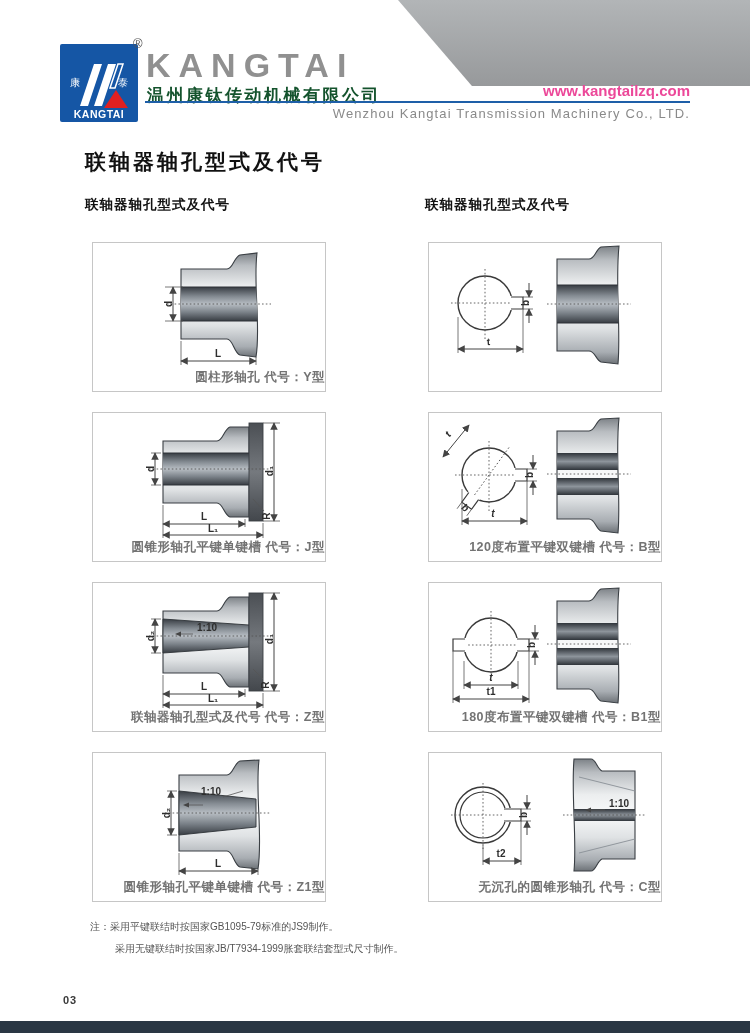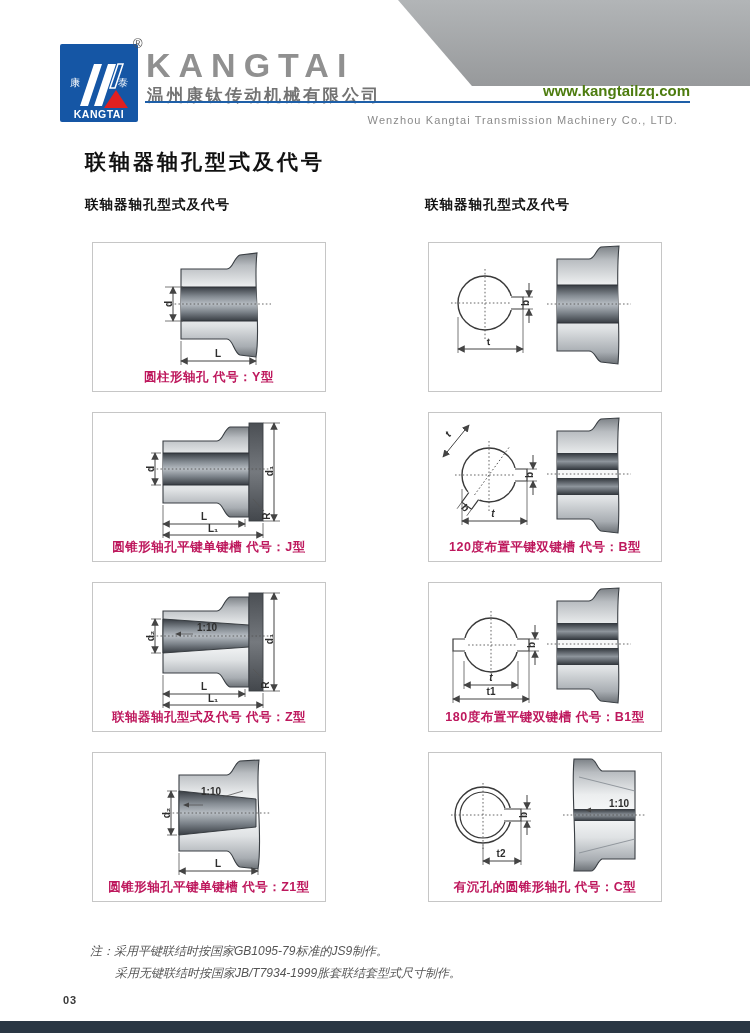--- a/index.html
+++ b/index.html
@@ -6,46 +6,46 @@
   #page{position:relative;width:750px;height:1033px;background:#ffffff;overflow:hidden;
         font-family:"Liberation Sans","DejaVu Sans",sans-serif;margin:0 auto;}
   
   .banner{position:absolute;left:398px;top:0;width:352px;height:86px;
           background:linear-gradient(180deg,#b2b5b7,#97999b);
           clip-path:polygon(0 0,100% 0,100% 100%,21% 100%);}
   .logo{position:absolute;left:60px;top:44px;width:78px;height:78px;background:#1556a5;border-radius:2px;}
   .logo svg{position:absolute;left:0;top:0;}
   .reg{position:absolute;left:133px;top:36px;font-size:13px;color:#555;}
   .brand{position:absolute;left:146px;top:46px;font-size:34px;font-weight:bold;color:#909090;letter-spacing:8px;}
-  .company-cn{position:absolute;left:147px;top:84px;font-size:17px;font-weight:bold;color:#737373;letter-spacing:2.5px;}
+  .company-cn{position:absolute;left:147px;top:84px;font-size:17px;font-weight:bold;color:#14532d;letter-spacing:2.5px;}
   .blue-line{position:absolute;left:145px;top:101px;width:545px;height:2px;background:#1e5fa8;}
-  .website{position:absolute;right:60px;top:82px;font-size:15px;font-weight:bold;color:#4d7c0f;}
-  .company-en{position:absolute;right:72px;top:106px;font-size:11px;color:#8a8a8a;letter-spacing:1.1px;margin-top:8px;}
+  .website{position:absolute;right:60px;top:82px;font-size:15px;font-weight:bold;color:#ec4899;}
+  .company-en{position:absolute;right:60px;top:106px;font-size:13px;color:#8a8a8a;letter-spacing:1.1px;}
   
   .page-title{position:absolute;left:85px;top:148px;font-size:21px;font-weight:bold;color:#111;letter-spacing:3px;}
   .col-header{position:absolute;top:196px;font-size:13.5px;font-weight:bold;color:#111;letter-spacing:1px;}
   .col-header.left{left:85px;} .col-header.right{left:425px;}
   
   .figures{position:absolute;left:92px;top:242px;display:grid;
            grid-template-columns:234px 234px;column-gap:102px;row-gap:20px;}
   .fig-box{position:relative;width:234px;height:150px;border:1px solid #c6c6c6;background:#fff;box-sizing:border-box;}
   .fig-box svg{position:absolute;left:0;top:0;}
-  .caption{position:absolute;left:0;bottom:5px;width:100%;text-align:center;
-           font-size:12.5px;font-weight:600;color:#be185d;letter-spacing:0.5px;}
+  .caption{position:absolute;left:0;bottom:5px;width:100%;text-align:right;
+           font-size:12.5px;font-weight:600;color:#737373;letter-spacing:0.5px;}
   
   text{font-family:"Liberation Sans","DejaVu Sans",sans-serif;font-size:10px;font-weight:bold;fill:#2e2e2e;}
   .dimline{stroke:#444;stroke-width:1;fill:none;}
   .extline{stroke:#555;stroke-width:0.8;fill:none;}
   .cline{stroke:#555;stroke-width:0.9;stroke-dasharray:1.6 2.2;fill:none;}
   .body-o{stroke:#3a3f44;stroke-width:1.1;fill:url(#gBody);}
   .circ{stroke:#3a3a3a;stroke-width:1.4;fill:#fff;}
   .kw{stroke:#3a3a3a;stroke-width:1.2;fill:none;}
   .taperln{stroke:#8a9096;stroke-width:0.9;fill:none;}
   
-  .notes{position:absolute;left:90px;top:940px;font-size:12px;color:#555;line-height:22px;font-style:italic;}
+  .notes{position:absolute;left:90px;top:916px;font-size:10px;color:#555;line-height:22px;}
   .notes .l2{padding-left:25px;}
   .page-num{position:absolute;left:63px;top:994px;font-size:11px;font-weight:bold;color:#3a3a3a;letter-spacing:1px;}
   .footer-bar{position:absolute;left:0;bottom:0;width:750px;height:12px;background:#2a3744;}
 </style>
 </head>
 <body>
 
 <div id="page">
 
   <svg width="0" height="0" style="position:absolute" aria-hidden="true">
@@ -317,21 +317,21 @@
         <path class="body-o" d="M145,6 L162,6 C167,6 168,16 173,18 L206,18 L206,106 L173,106 C168,108 167,118 162,118 L145,118 C148,86 142,40 145,6 Z"></path>
         <g clip-path="url(#cpC)">
           <path class="taperln" d="M150,24 L206,38 M150,100 L206,86"></path>
           <rect x="143" y="56" width="64" height="12" fill="url(#gBoreB)"></rect>
         </g>
         <path class="cline" d="M134,62 H216"></path>
         <text x="190" y="54" text-anchor="middle">1:10</text>
         <path class="extline" d="M162,57 H176"></path>
         <polygon points="156,57 162,54.5 162,59.5" fill="#444"></polygon>
       </svg>
-      <div class="caption">有沉孔的圆锥形轴孔  代号：C型</div>
+      <div class="caption">无沉孔的圆锥形轴孔  代号：C型</div>
     </div>
 
   </div>
 
   <div class="notes">
     <div class="l1">注：采用平键联结时按国家GB1095-79标准的JS9制作。</div>
     <div class="l2">采用无键联结时按国家JB/T7934-1999胀套联结套型式尺寸制作。</div>
   </div>
 
   <div class="page-num">03</div>

